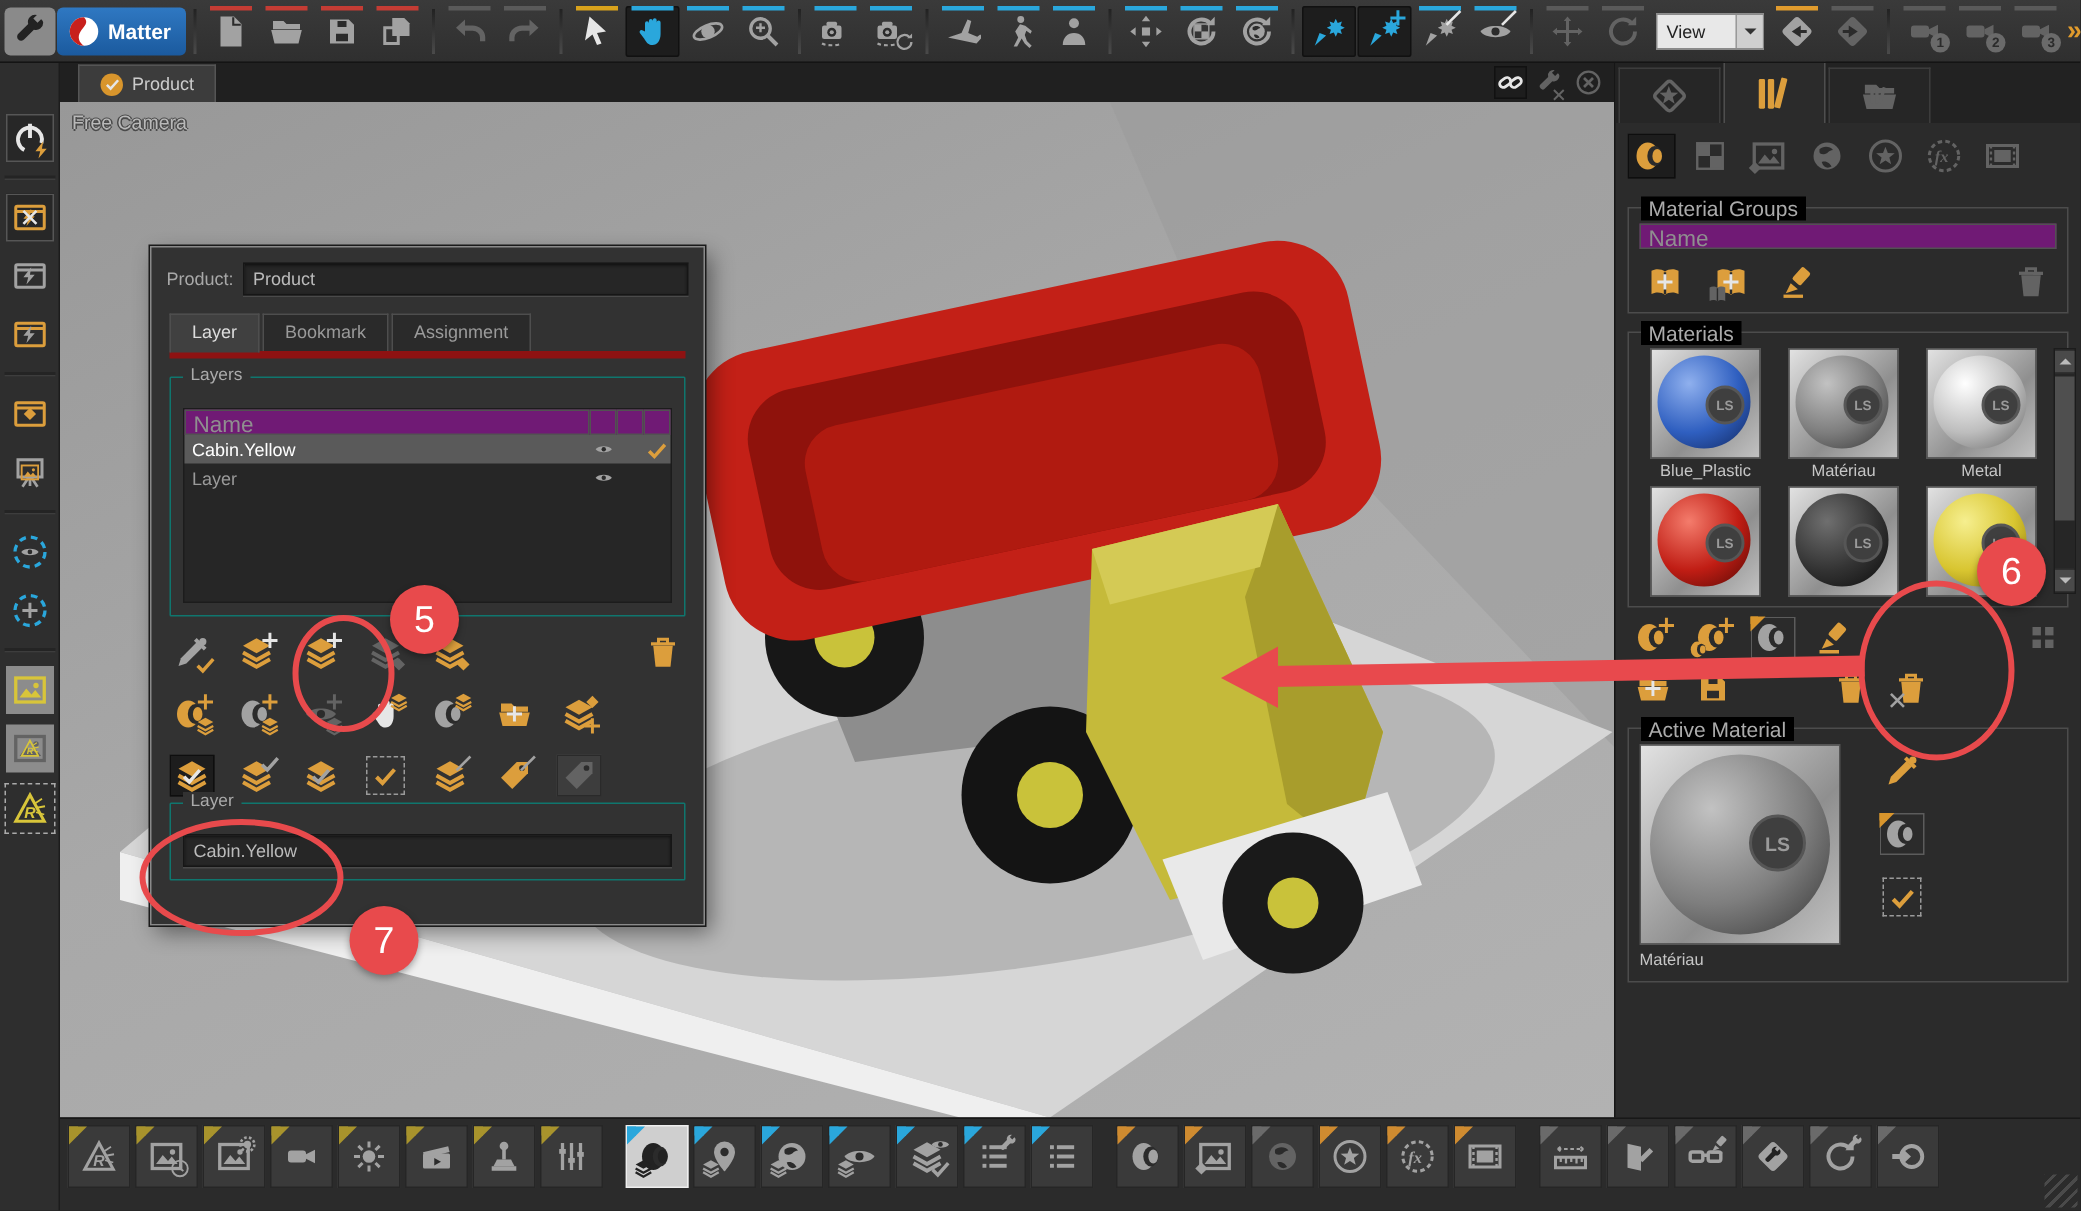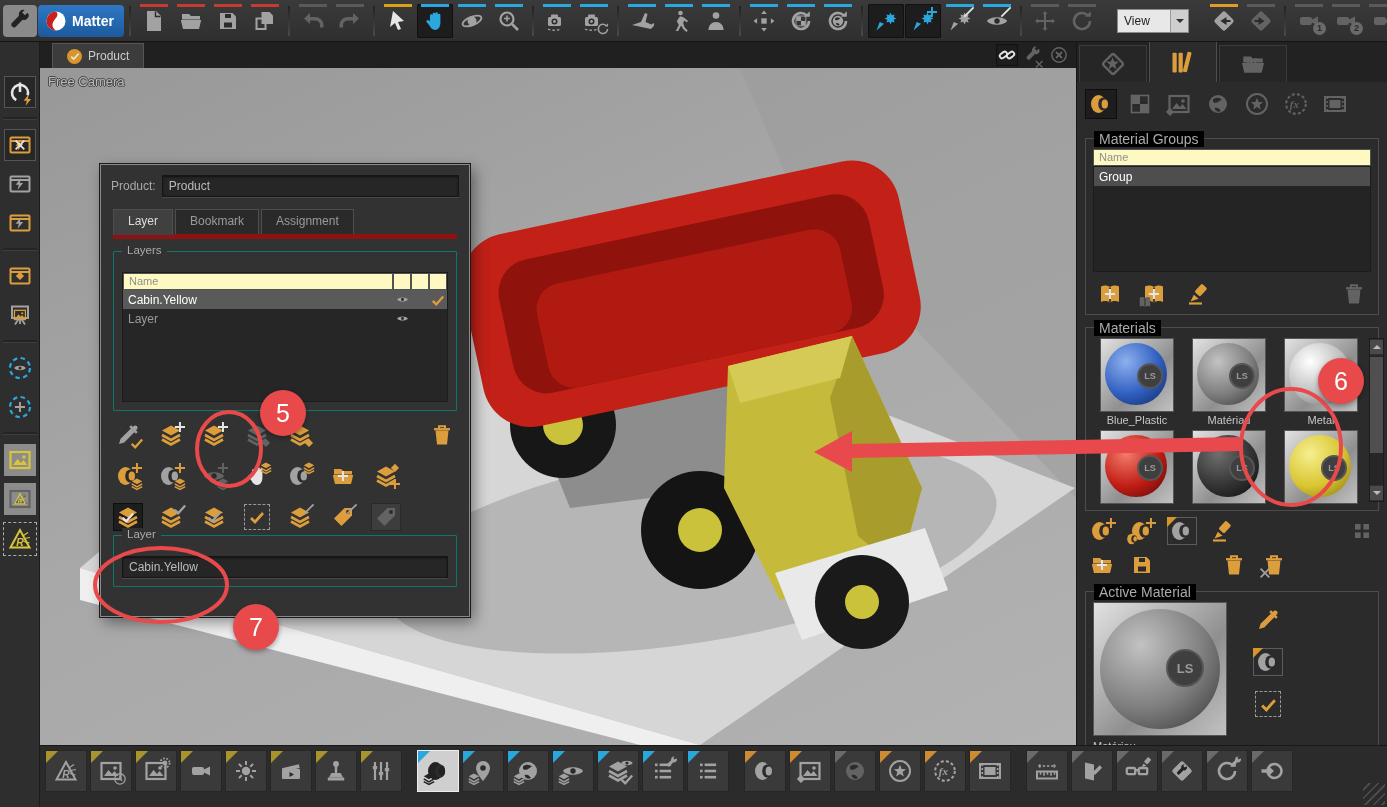--- a/index.html
+++ b/index.html
@@ -12,21 +12,21 @@
   .ov.tr{top:-14%;right:-16%}.ov.br{bottom:-12%;right:-16%}.ov.bl{bottom:-12%;left:-16%}.ov.c{top:21%;left:21%}
   
   .topbar{position:absolute;top:0;left:0;width:1387px;height:42px;background:linear-gradient(#3a3a3a,#2f2f2f);display:flex;align-items:center;gap:1px;padding:0 3px;box-sizing:border-box;border-bottom:1px solid #141414;z-index:20}
   .tbtn{position:relative;width:36px;height:34px;display:flex;align-items:center;justify-content:center;border-radius:2px;flex:none}
   .tbtn::before{content:"";position:absolute;top:0;left:4px;right:4px;height:3px;background:var(--ln,transparent)}
   .ln-r{--ln:#c43c34}.ln-b{--ln:#2aa7dc}.ln-y{--ln:#d8a21c}.ln-g{--ln:#5a5a5a}.ln-o{--ln:#e09b2d}
   .act{background:#1d1d1d;box-shadow:inset 0 0 0 1px #111}
   .sep{width:2px;height:30px;background:linear-gradient(#222,#4a4a4a);margin:0 4px;flex:none}
   .wrenchbtn{width:34px;height:32px;background:#8a8a8a;border-radius:4px;display:flex;align-items:center;justify-content:center;flex:none}
   .matter{height:32px;background:linear-gradient(#2f78c2,#1b5a9e);border-radius:4px;display:flex;align-items:center;gap:4px;padding:0 10px 0 6px;color:#fff;font-weight:bold;font-size:14px;flex:none}
-  .viewdd{display:flex;align-items:center;height:22px;background:#e8e8e8;border:1px solid #8a8a8a;flex:none;margin:0 16px}
+  .viewdd{display:flex;align-items:center;height:22px;background:#e8e8e8;border:1px solid #8a8a8a;flex:none;margin:0 3px}
   .viewdd .vlabel{width:46px;padding-left:6px;font-size:12px;color:#222}
   .viewdd .varrow{width:17px;height:100%;background:#cfcfcf;border-left:1px solid #999;display:flex;align-items:center;justify-content:center}
   .varrow i{width:0;height:0;border:4px solid transparent;border-top-color:#333;margin-top:4px}
   .num{position:absolute;right:1px;bottom:3px;width:13px;height:13px;border-radius:50%;background:#6a6a6a;color:#2b2b2b;font-size:9px;font-weight:bold;display:flex;align-items:center;justify-content:center}
   .more{color:#e09b2d;font-size:18px;font-weight:bold;margin-left:2px}
   
   .sidebar{position:absolute;left:0;top:42px;width:40px;bottom:0;background:#2e2e2e;border-right:1px solid #1c1c1c;display:flex;flex-direction:column;align-items:center;padding-top:34px;gap:7px;box-sizing:border-box;z-index:15}
   .sbtn{width:32px;height:32px;display:flex;align-items:center;justify-content:center;flex:none;position:relative}
   .sbox{box-shadow:inset 0 0 0 1px #565656;background:#272727}
   .sgray{background:#8c8c8c}
@@ -50,21 +50,21 @@
   .flabel{color:#a8a8a8;font-size:12px;flex:none}
   .field{flex:1;height:20px;background:#262626;border:1px solid #161616;box-shadow:inset 0 1px 2px #111, 0 1px 0 #4a4a4a;color:#bbb;font-size:12px;display:flex;align-items:center;padding:0 6px}
   .dtabs{display:flex;gap:2px;margin-left:2px}
   .dtab{padding:4px 14px 5px;background:#2a2a2a;border:1px solid #4e4e4e;border-bottom:none;color:#9a9a9a;font-size:12px}
   .dtab.on{background:#404040;color:#ddd;padding-bottom:7px;margin-bottom:-1px}
   .redline{height:5px;background:#8e1212;margin:0 2px 12px}
   .gbox{position:relative;border:1px solid #0f766e;border-radius:1px;padding:20px 8px 8px;margin:0 2px}
   .gbox>label{position:absolute;top:-8px;left:8px;background:#323232;padding:0 5px;font-size:11.5px;color:#ababab}
   .ltable{background:#262626;border:1px solid #1c1c1c;height:128px}
   .lhead{display:flex}
-  .lhead div{background:#fef9c3;border:1px solid #525252;color:#8f8f8f;font-size:11px;padding:1px 5px;box-sizing:border-box;height:17px}
+  .lhead div{background:#701a75;border:1px solid #525252;color:#8f8f8f;font-size:15px;padding:1px 5px;box-sizing:border-box;height:17px}
   .lhead .hname{flex:1}
   .lhead .hcell{width:18px}
   .lrow{display:flex;align-items:center;height:19px;font-size:12px;color:#9a9a9a}
   .lrow.sel{background:#5a5a5a;color:#fff}
   .lrow .cname{flex:1;padding-left:5px}
   .lrow .ccell{width:18px;display:flex;justify-content:center}
   .dgrid{margin:10px 2px 0}
   .drow{display:flex;align-items:center;gap:13px;margin-bottom:13px}
   .dico{width:30px;height:28px;display:flex;align-items:center;justify-content:center;position:relative;flex:none}
   .dico.on{background:#1d1d1d;box-shadow:inset 0 0 0 1px #0e0e0e}
@@ -1045,25 +1045,20 @@
           </svg>
         </i>
       </span>
   </div>
 
   <div class="rgbox">
     <label>Material Groups</label>
     <div class="lhead">
       <div class="hname">Name</div>
     </div>
-    <div class="glist">
-      <div class="lrow sel" style="background:#4e4e4e">
-        <span class="cname">Group</span>
-      </div>
-    </div>
     <div class="drow" style="margin:8px 2px 0;gap:14px">
       <span class="dico">
           <i class="ic">
             <svg viewBox="0 0 24 24" fill="currentColor" style="color:#dc9e3c">
               <path d="M12 5C9.5 3 5.5 3 3 4.5V20c2.5-1.5 6.5-1.5 9 .5 2.5-2 6.5-2 9-.5V4.5C18.5 3 14.5 3 12 5z"></path>
               <path d="M12 5.5V20" stroke="#2b2b2b" stroke-width="1.6"></path>
             </svg>
             <span class="ov c"><svg viewBox="0 0 24 24" fill="currentColor" style="color:#e6e6e6">
                 <path d="M10.3 3.3h3.4v7h7v3.4h-7v7h-3.4v-7h-7v-3.4h7z"></path>
               </svg></span>

